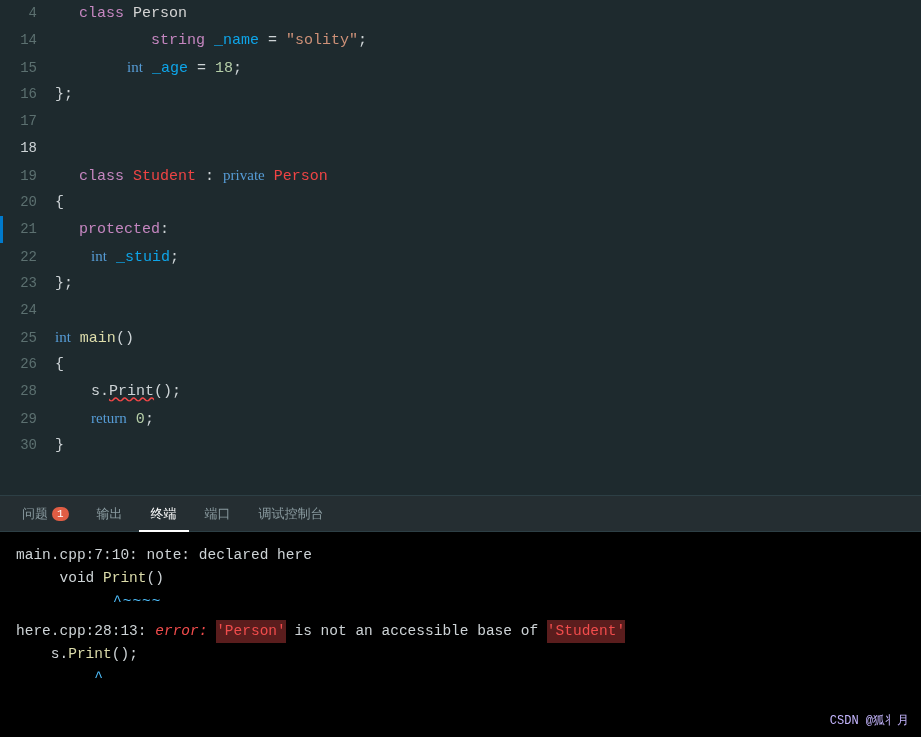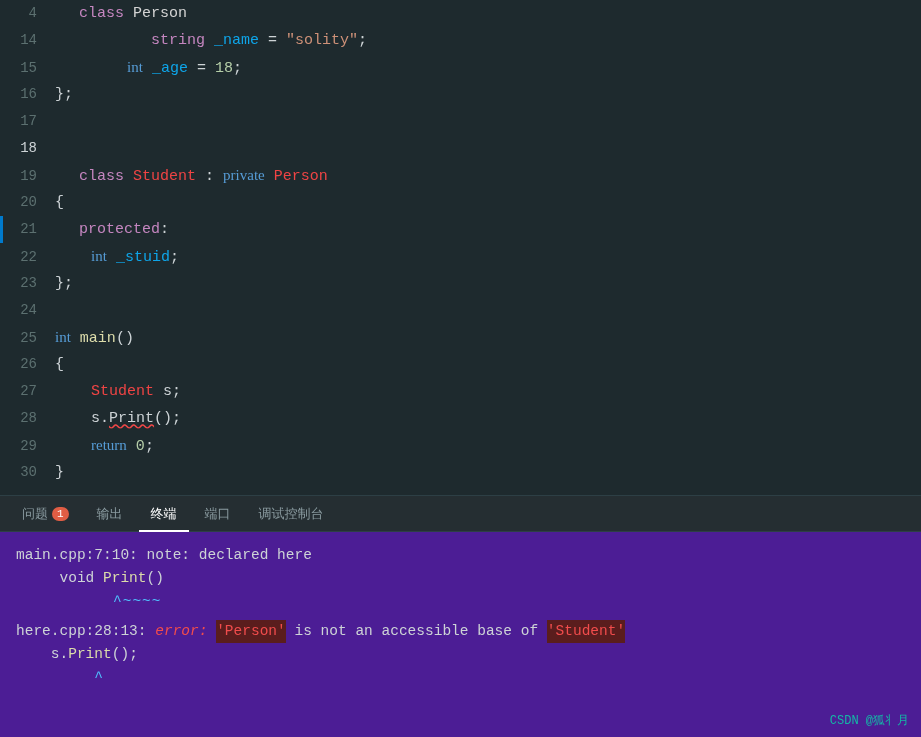--- a/index.html
+++ b/index.html
@@ -129,21 +129,21 @@
       font-size: 11px;
       padding: 1px 5px;
       margin-left: 4px;
     }
 
     .terminal-content {
       padding: 12px 16px;
       font-size: 14.5px;
       line-height: 1.6;
       color: #cdd3d6;
-      background: #4c1d95;
+      background: #000000;
       height: calc(242px - 36px);
       overflow: hidden;
     }
 
     .terminal-line {
       display: flex;
       align-items: flex-start;
       white-space: pre;
     }
 
@@ -162,21 +162,21 @@
 
     .caret-line {
       color: #4fc1ff;
     }
 
     .csdn-watermark {
       position: fixed;
       bottom: 8px;
       right: 12px;
       font-size: 12px;
-      color: #14b8a6;
+      color: #c4b5fd;
     }
   </style>
 </head>
 <body>
 
 <div class="code-editor">
   <div class="code-lines">
 
     <div class="code-line">
       <span class="line-number">4</span>
@@ -241,24 +241,20 @@
     <div class="code-line">
       <span class="line-number">25</span>
       <span class="line-content"><span class="kw-blue">int</span> <span class="kw-yellow">main</span>()</span>
     </div>
 
     <div class="code-line">
       <span class="line-number">26</span>
       <span class="line-content">{</span>
     </div>
 
-    <div class="code-line">
-      <span class="line-number">27</span>
-      <span class="line-content">    <span class="kw-green">Student</span> s;</span>
-    </div>
 
     <div class="code-line">
       <span class="line-number">28</span>
       <span class="line-content">    s.<span class="squiggle">Print</span>();</span>
     </div>
 
     <div class="code-line">
       <span class="line-number">29</span>
       <span class="line-content">    <span class="kw-blue">return</span> <span class="kw-number">0</span>;</span>
     </div>

